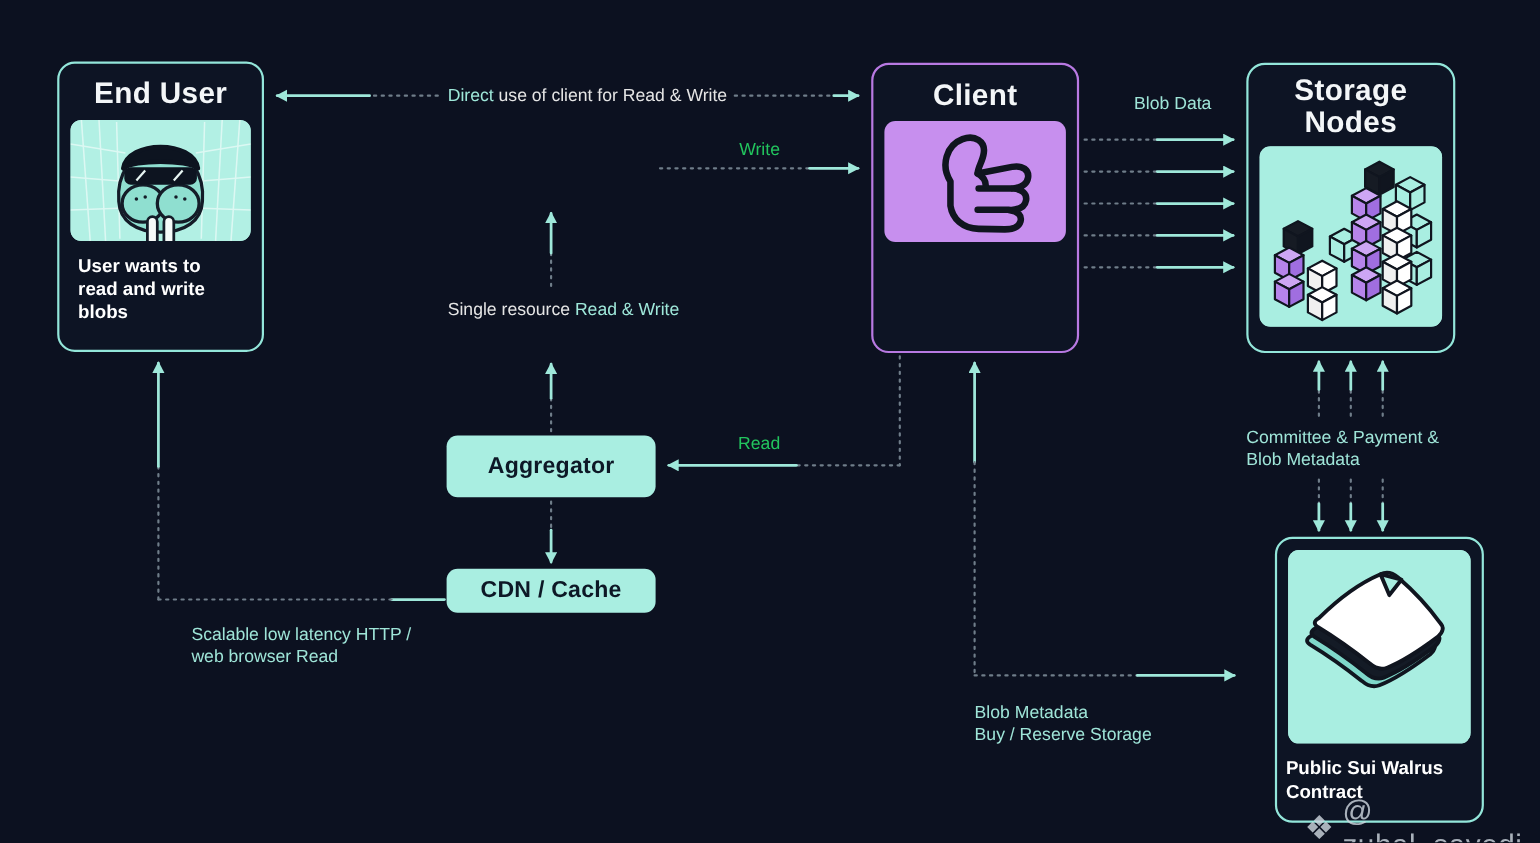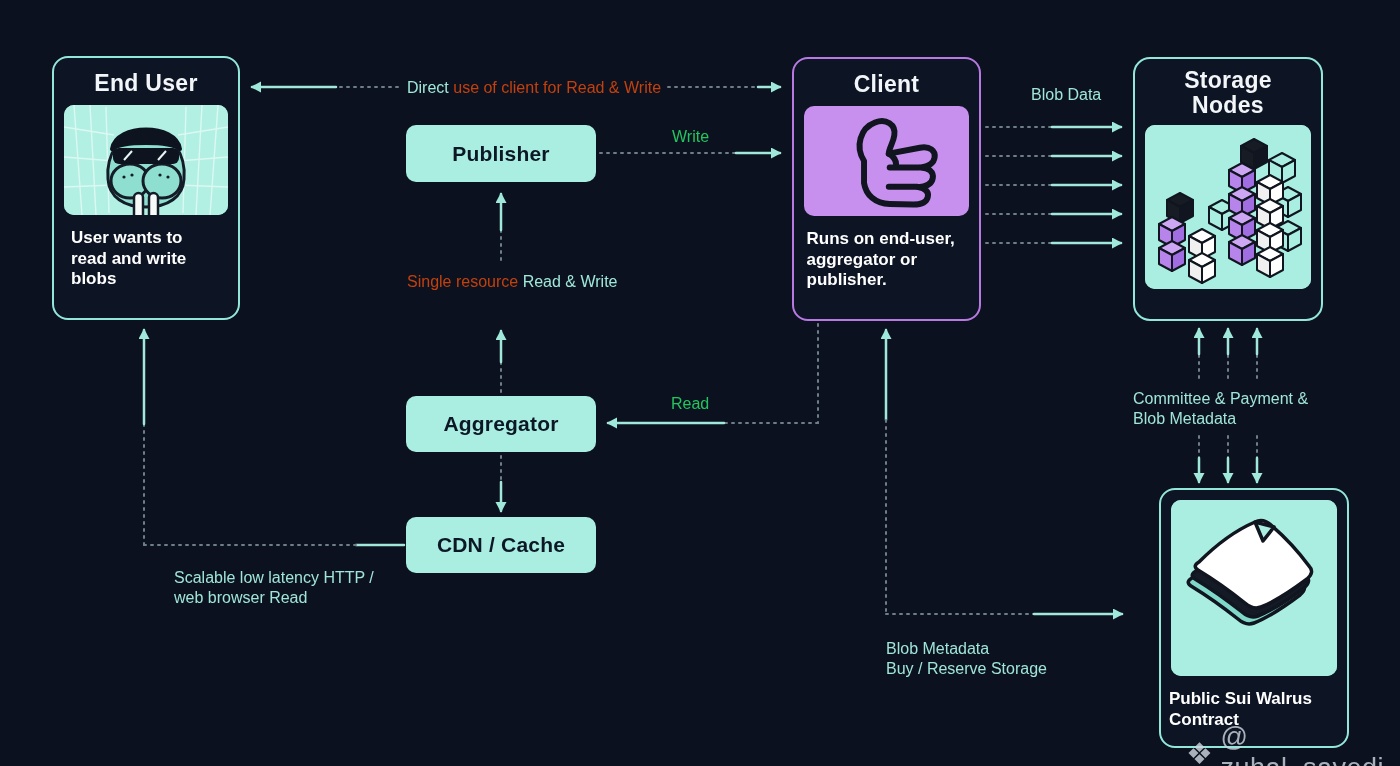--- a/index.html
+++ b/index.html
@@ -2,31 +2,31 @@
 <html><head>
 <meta charset="utf-8">
 <style>
   html,body{margin:0;padding:0;background:#0c1120;}
   .canvas{position:relative;width:1400px;height:766px;background:#0c1120;overflow:hidden;
           font-family:"Liberation Sans",sans-serif;}
   .arrows{position:absolute;left:0;top:0;z-index:1;}
   .node{position:absolute;z-index:2;background:#0d1424;border:2px solid #93e6da;border-radius:16px;
         box-sizing:border-box;display:flex;flex-direction:column;align-items:center;}
   .node.purple{border-color:#b879e2;}
-  .node-title{color:#f3f6f8;font-size:23px;font-weight:600;letter-spacing:.3px;text-align:center;
+  .node-title{color:#f3f6f8;font-size:27px;font-weight:600;letter-spacing:.3px;text-align:center;
               line-height:1.08;margin-top:13px;}
   .illu{border-radius:10px;background:#a9eee1;overflow:hidden;flex-shrink:0;}
   .illu.purple{background:#c78fee;}
   .node-caption{color:#ffffff;font-weight:700;font-size:17px;text-align:left;line-height:1.22;
                 margin-top:13px;}
   .btn{position:absolute;z-index:2;background:#a9eee1;border-radius:10px;display:flex;align-items:center;
        justify-content:center;color:#0d1826;font-size:21px;font-weight:600;letter-spacing:.2px;}
   .flabel{position:absolute;z-index:2;font-size:16px;line-height:1.25;color:#9fe5d8;}
   .flabel .accent{color:#9fe8da;}
-  .flabel .gray{color:#c2410c;}
+  .flabel .gray{color:#e5e5e5;}
   .flabel.lightmint{color:#22c55e;}
   .watermark{position:absolute;z-index:5;left:1186px;top:722px;display:flex;align-items:center;
              color:rgba(204,212,221,0.82);font-size:27px;letter-spacing:.5px;}
   .watermark .wm-icon{font-size:30px;margin-right:7px;color:rgba(204,212,221,0.82);}
 </style>
 </head>
 <body>
 
 <div class="canvas">
 
@@ -167,21 +167,20 @@
                    L119,45.5 C130,43.5 136,49 135,56 C134,62.5 128,66 120,67
                    C129,67.5 134,72 133,78.5 C132,85 126,88 117,88.5
                    C125,89.5 129,94 127.5,99.5 C126,105 120,107.5 112,107.5
                    L86,107 C70,106.5 60,97 58,84 Z"></path>
           <path d="M86,67 L118,67"></path>
           <path d="M85,88 L116,88"></path>
           <path d="M85,52 C90,55 93,59 93,64"></path>
         </g>
       </svg>
     </div>
-    <div class="node-caption" style="width:160px;">Runs on end-user, aggregator or publisher.</div>
   </div>
 
   <div class="node" style="left:1133px;top:57px;width:190px;height:264px;border-radius:17px;">
     <div class="node-title" style="margin-top:9px;width:160px;">Storage Nodes</div>
     <div class="illu" style="width:166px;height:164px;margin-top:7px;">
       <svg width="166" height="164" viewBox="0 0 166 164">
         <rect width="166" height="164" fill="#a9eee1"></rect>
         <g stroke="#10151f" stroke-width="2" stroke-linejoin="round">
 
           <g transform="translate(64,75)">
@@ -289,27 +288,24 @@
           <path transform="translate(-7,16)" d="M28,62 Q56,34 84,22 Q92,18 100,25 Q122,44 138,66 Q144,72 136,79 Q108,100 90,107 Q82,110 74,103 Q50,84 27,70 Q21,66 28,62 Z" fill="#7fd8ca"></path>
           <path transform="translate(-3,9)" d="M28,62 Q56,34 84,22 Q92,18 100,25 Q122,44 138,66 Q144,72 136,79 Q108,100 90,107 Q82,110 74,103 Q50,84 27,70 Q21,66 28,62 Z" fill="#141b26"></path>
           <path d="M28,62 Q56,34 84,22 Q92,18 100,25 Q122,44 138,66 Q144,72 136,79 Q108,100 90,107 Q82,110 74,103 Q50,84 27,70 Q21,66 28,62 Z" fill="#ffffff"></path>
           <path d="M84,22 L103,27 L92,41 Z" fill="#a9eee1"></path>
         </g>
       </svg>
     </div>
     <div class="node-caption" style="width:170px;">Public Sui Walrus Contract</div>
   </div>
 
-  <div class="btn" style="left:406px;top:125px;width:190px;height:57px;">
-    <span>Publisher</span>
-  </div>
   <div class="btn" style="left:406px;top:396px;width:190px;height:56px;justify-content:center;">
     <span>Aggregator</span>
   </div>
-  <div class="btn" style="left:406px;top:517px;width:190px;height:56px;">
+  <div class="btn" style="left:406px;top:517px;width:190px;height:40px;">
     <span>CDN / Cache</span>
   </div>
 
   <div class="flabel" style="left:407px;top:78px;">
     <span class="accent">Direct</span><span class="gray"> use of client for Read &amp; Write</span>
   </div>
 
   <div class="flabel lightmint" style="left:672px;top:127px;">Write</div>
 
   <div class="flabel" style="left:1031px;top:85px;">Blob Data</div>

